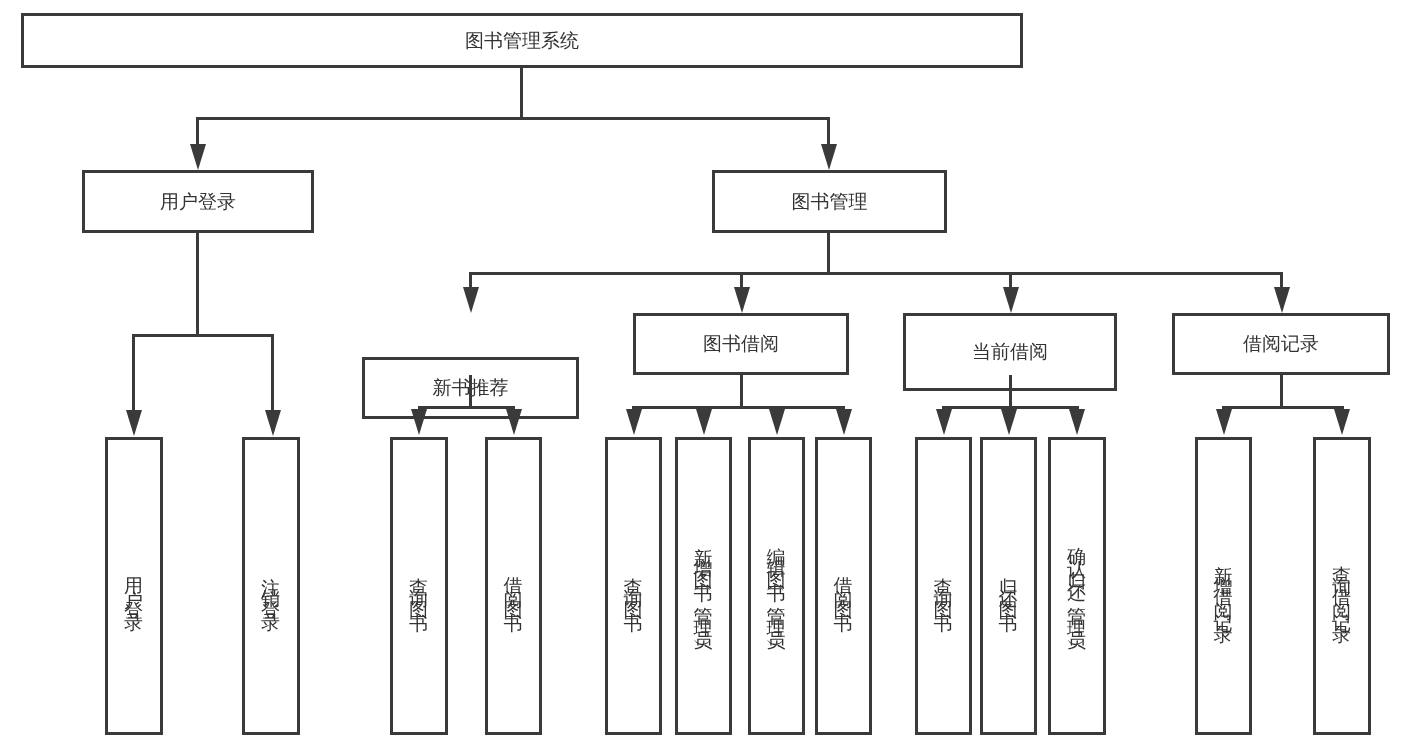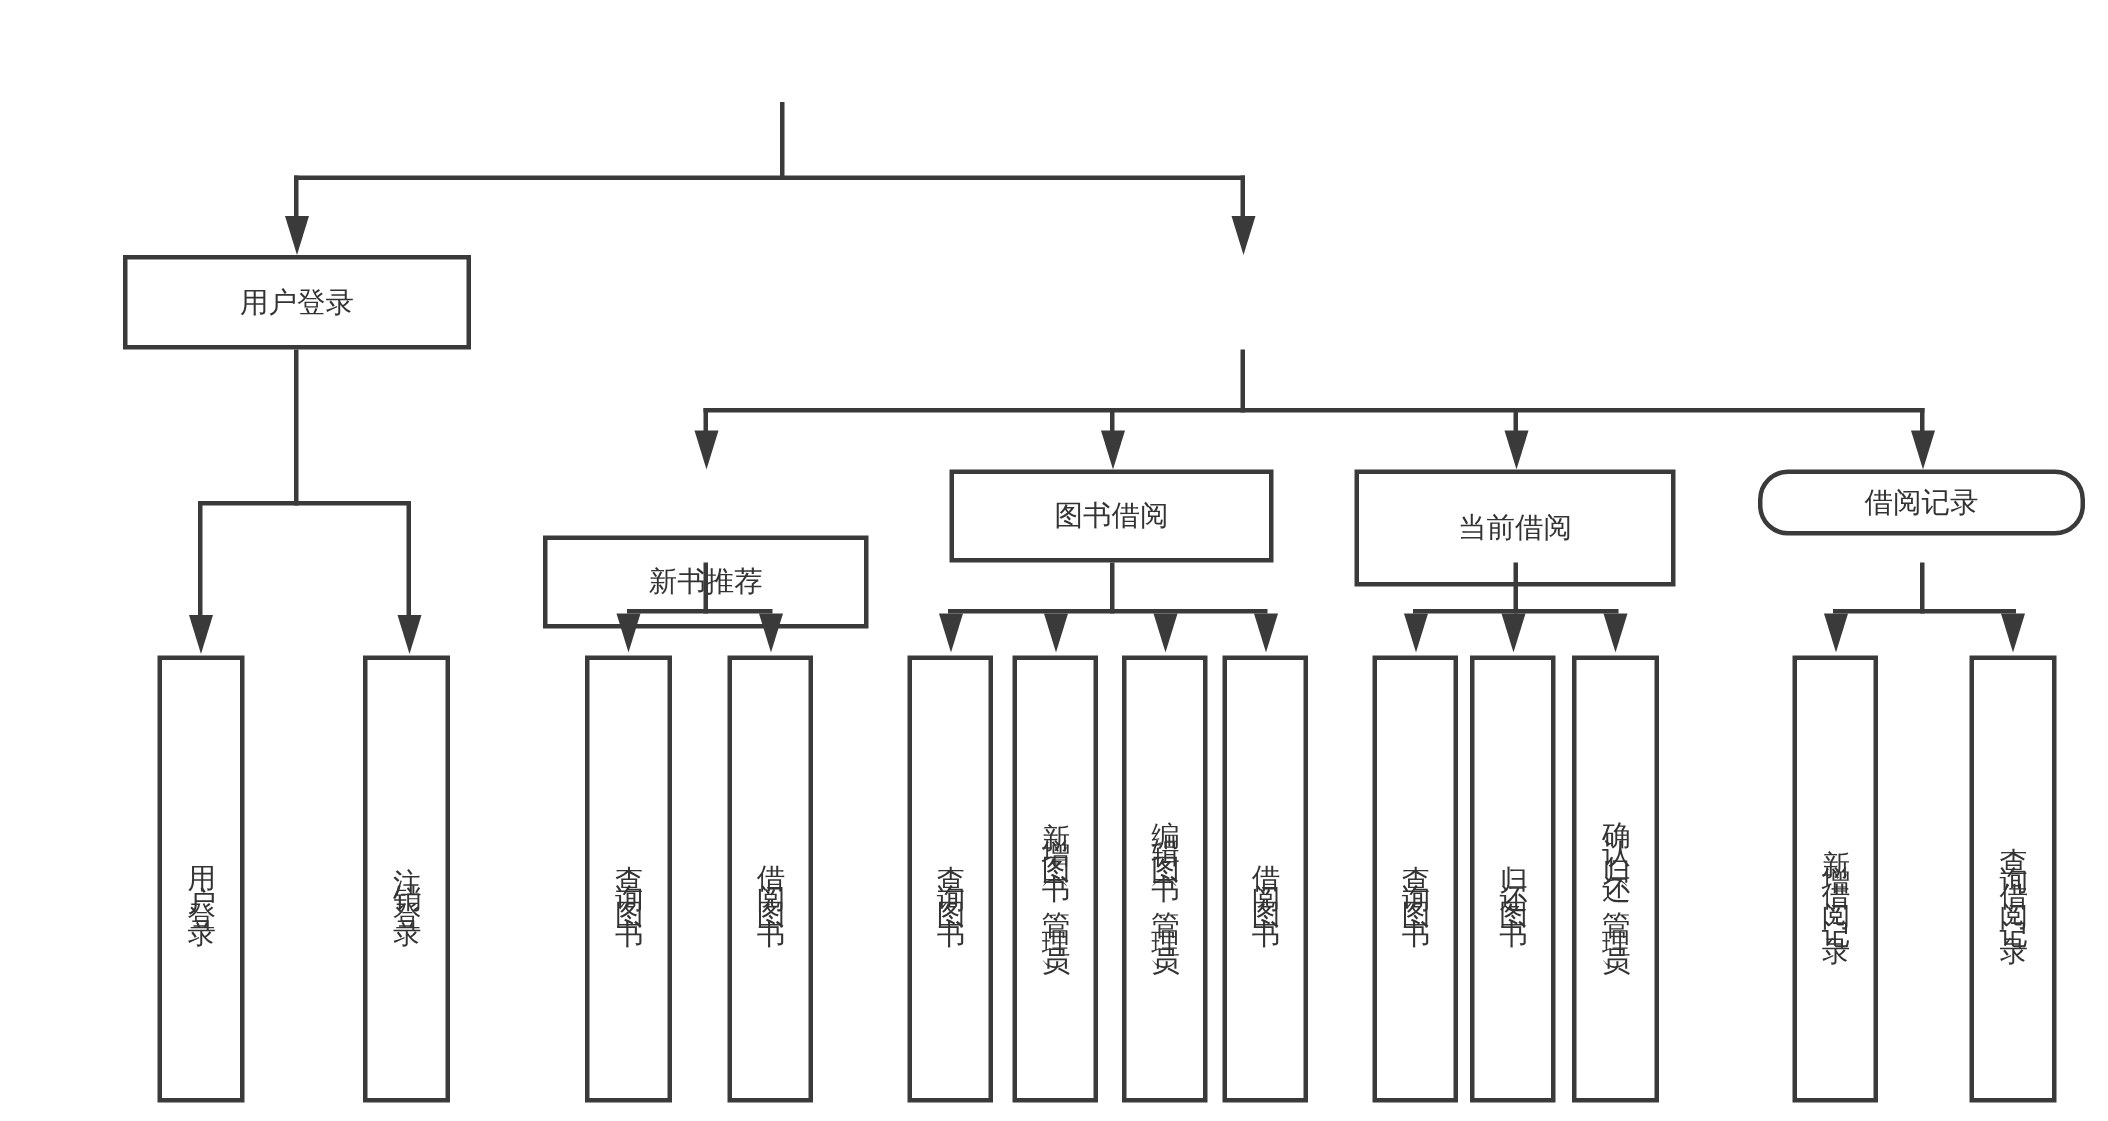--- a/index.html
+++ b/index.html
@@ -54,30 +54,36 @@
     color:#ababab;
     text-shadow:2px 2px 0 rgba(242,92,92,0.55);
     white-space:nowrap;
   }
 </style>
 </head>
 <body>
 
 <div class="canvas">
 
+  <div class="box" style="left:21px;top:13px;width:1002px;height:55px;">
+    <span>图书管理系统</span>
+  </div>
 
   <div class="line" style="left:520px;top:68px;width:3px;height:52px;"></div>
   <div class="line" style="left:196px;top:117px;width:634px;height:3px;"></div>
   <div class="line" style="left:196px;top:117px;width:3px;height:30px;"></div>
   <div class="line" style="left:827px;top:117px;width:3px;height:30px;"></div>
   <div class="arrow" style="left:190px;top:144px;"></div>
   <div class="arrow" style="left:821px;top:144px;"></div>
 
   <div class="box" style="left:82px;top:170px;width:232px;height:63px;">
     <span>用户登录</span>
+  </div>
+  <div class="box" style="left:712px;top:170px;width:235px;height:63px;">
+    <span>图书管理</span>
   </div>
 
   <div class="line" style="left:196px;top:233px;width:3px;height:104px;"></div>
   <div class="line" style="left:132px;top:334px;width:142px;height:3px;"></div>
   <div class="line" style="left:132px;top:334px;width:3px;height:80px;"></div>
   <div class="line" style="left:271px;top:334px;width:3px;height:80px;"></div>
   <div class="arrow" style="left:126px;top:410px;"></div>
   <div class="arrow" style="left:265px;top:410px;"></div>
 
   <div class="line" style="left:827px;top:233px;width:3px;height:42px;"></div>
@@ -93,21 +99,21 @@
 
   <div class="box" style="left:362px;top:313px;width:217px;height:62px;margin-top:44px;">
     <span>新书推荐</span>
   </div>
   <div class="box" style="left:633px;top:313px;width:216px;height:62px;">
     <span>图书借阅</span>
   </div>
   <div class="box" style="left:903px;top:313px;width:214px;height:78px;">
     <span>当前借阅</span>
   </div>
-  <div class="box" style="left:1172px;top:313px;width:218px;height:44px;border-radius:20px;">
+  <div class="box" style="left:1172px;top:313px;width:218px;height:62px;">
     <span>借阅记录</span>
   </div>
 
   <div class="line" style="left:469px;top:375px;width:3px;height:34px;"></div>
   <div class="line" style="left:418px;top:406px;width:97px;height:3px;"></div>
   <div class="arrow" style="left:411px;top:409px;"></div>
   <div class="arrow" style="left:506px;top:409px;"></div>
 
   <div class="line" style="left:740px;top:375px;width:3px;height:34px;"></div>
   <div class="line" style="left:632px;top:406px;width:213px;height:3px;"></div>

